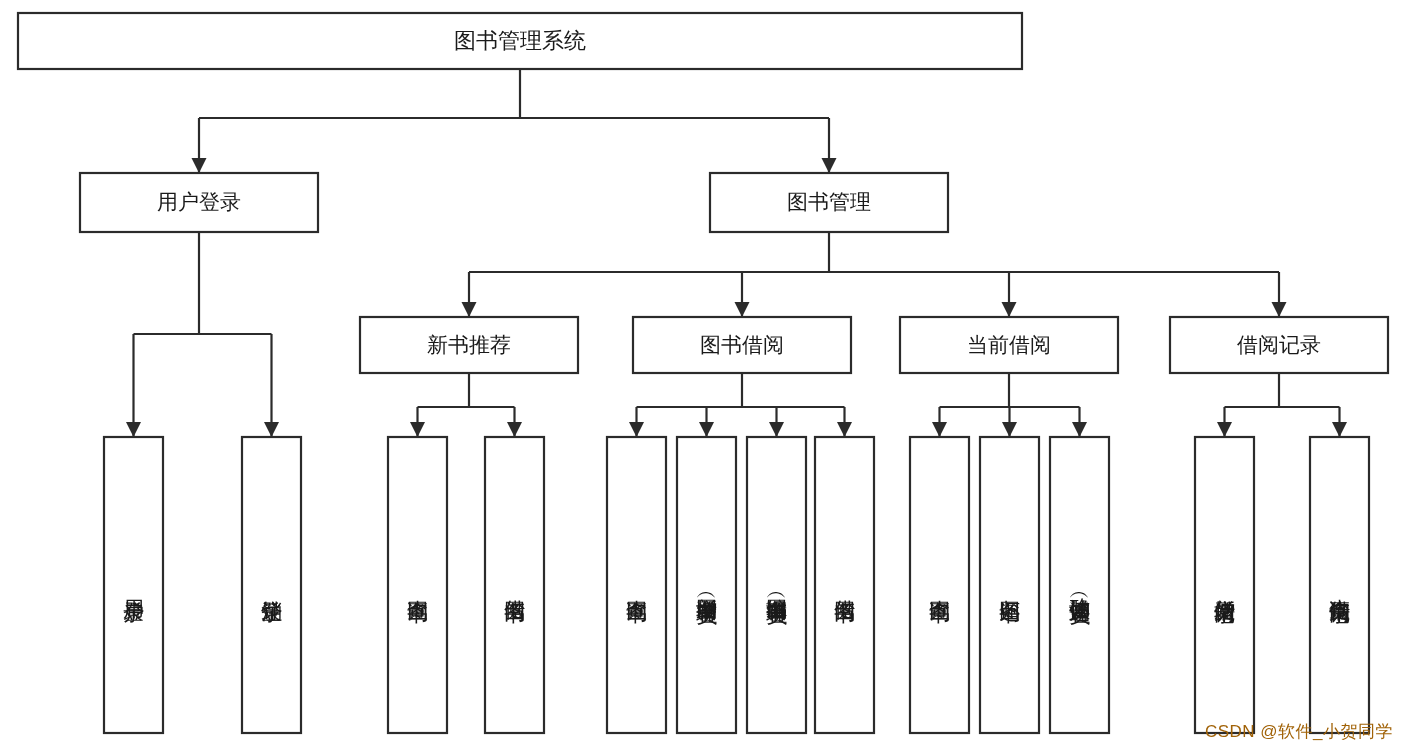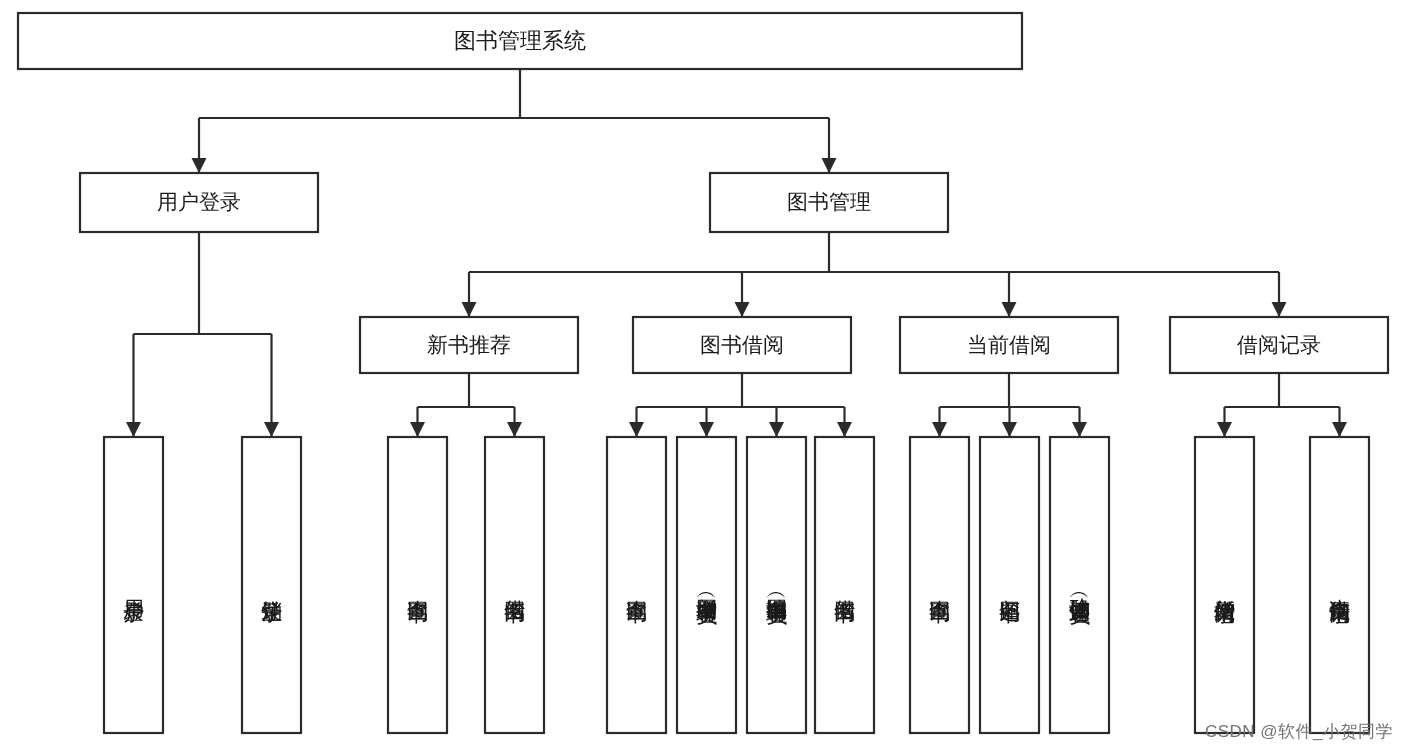--- a/index.html
+++ b/index.html
@@ -58,21 +58,21 @@
   .arrow-head{
     fill:#2b2b2b;
     stroke:none;
   }
   #watermark{
     position:absolute;
     right:12px;
     bottom:4px;
     font-family:"Liberation Sans","DejaVu Sans",sans-serif;
     font-size:17px;
-    color:#737373;
+    color:#a16207;
     letter-spacing:0.5px;
     white-space:nowrap;
     pointer-events:none;
   }
 </style>
 </head>
 <body>
 
 <div id="diagram-root">
 

